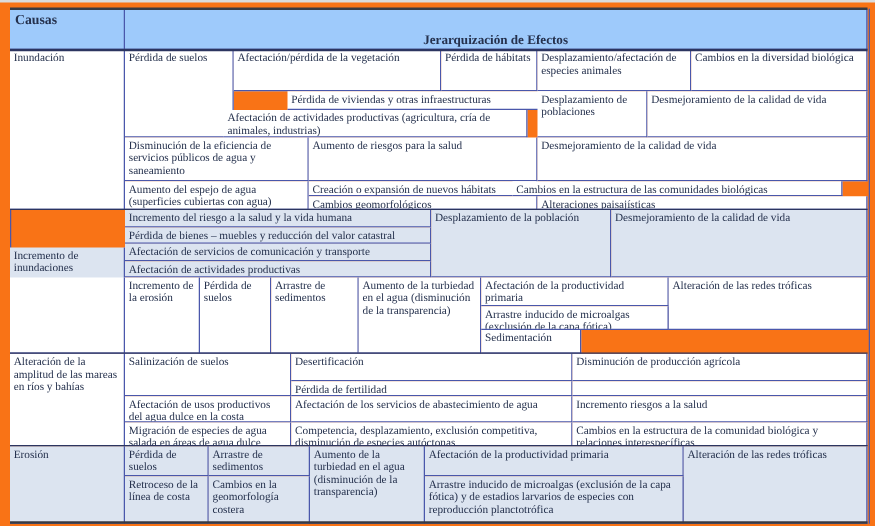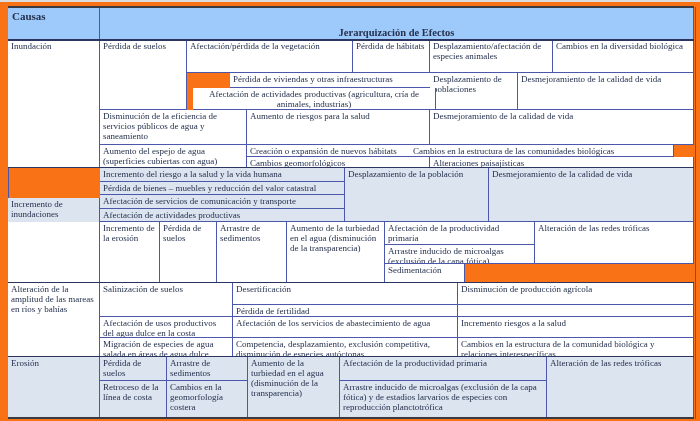--- a/index.html
+++ b/index.html
@@ -31,21 +31,21 @@
 
   <div class="cell" style="left:8px;top:40px;width:92px;height:128px;">Inundación</div>
   <div class="cell" style="left:100px;top:40px;width:87px;height:70px;">Pérdida de suelos</div>
   <div class="cell" style="left:187px;top:40px;width:166px;height:33px;">Afectación/pérdida de la vegetación</div>
   <div class="cell" style="left:353px;top:40px;width:77px;height:33px;">Pérdida de hábitats</div>
   <div class="cell" style="left:430px;top:40px;width:123px;height:33px;">Desplazamiento/afectación de especies animales</div>
   <div class="cell" style="left:553px;top:40px;width:141px;height:33px;">Cambios en la diversidad biológica</div>
   <div class="cell" style="left:190px;top:73px;width:243px;height:15px;margin-left:40px;">Pérdida de viviendas y otras infraestructuras</div>
   <div class="cell" style="left:430px;top:73px;width:88px;height:37px;">Desplazamiento de poblaciones</div>
   <div class="cell" style="left:518px;top:73px;width:176px;height:37px;">Desmejoramiento de la calidad de vida</div>
-  <div class="cell" style="left:193px;top:88px;width:243px;height:22px;text-align:center;">Afectación de actividades productivas (agricultura, cría de animales, industrias)</div>
+  <div class="cell" style="left:179px;top:88px;width:243px;height:22px;">Afectación de actividades productivas (agricultura, cría de animales, industrias)</div>
   <div class="cell" style="left:100px;top:110px;width:147px;height:35px;">Disminución de la eficiencia de servicios públicos de agua y saneamiento</div>
   <div class="cell" style="left:247px;top:110px;width:183px;height:35px;">Aumento de riesgos para la salud</div>
   <div class="cell" style="left:430px;top:110px;width:264px;height:35px;">Desmejoramiento de la calidad de vida</div>
   <div class="cell" style="left:100px;top:145px;width:147px;height:23px;">Aumento del espejo de agua (superficies cubiertas con agua)</div>
   <div class="cell" style="left:247px;top:145px;width:183px;height:12px;">Creación o expansión de nuevos hábitats</div>
   <div class="cell" style="left:410px;top:145px;width:264px;height:12px;">Cambios en la estructura de las comunidades biológicas</div>
   <div class="cell" style="left:247px;top:157px;width:183px;height:11px;">Cambios geomorfológicos</div>
   <div class="cell" style="left:430px;top:157px;width:264px;height:11px;">Alteraciones paisajísticas</div>
 
   <div class="cell sh nb" style="left:8px;top:168px;width:92px;height:54px;">Incremento de inundaciones</div>

